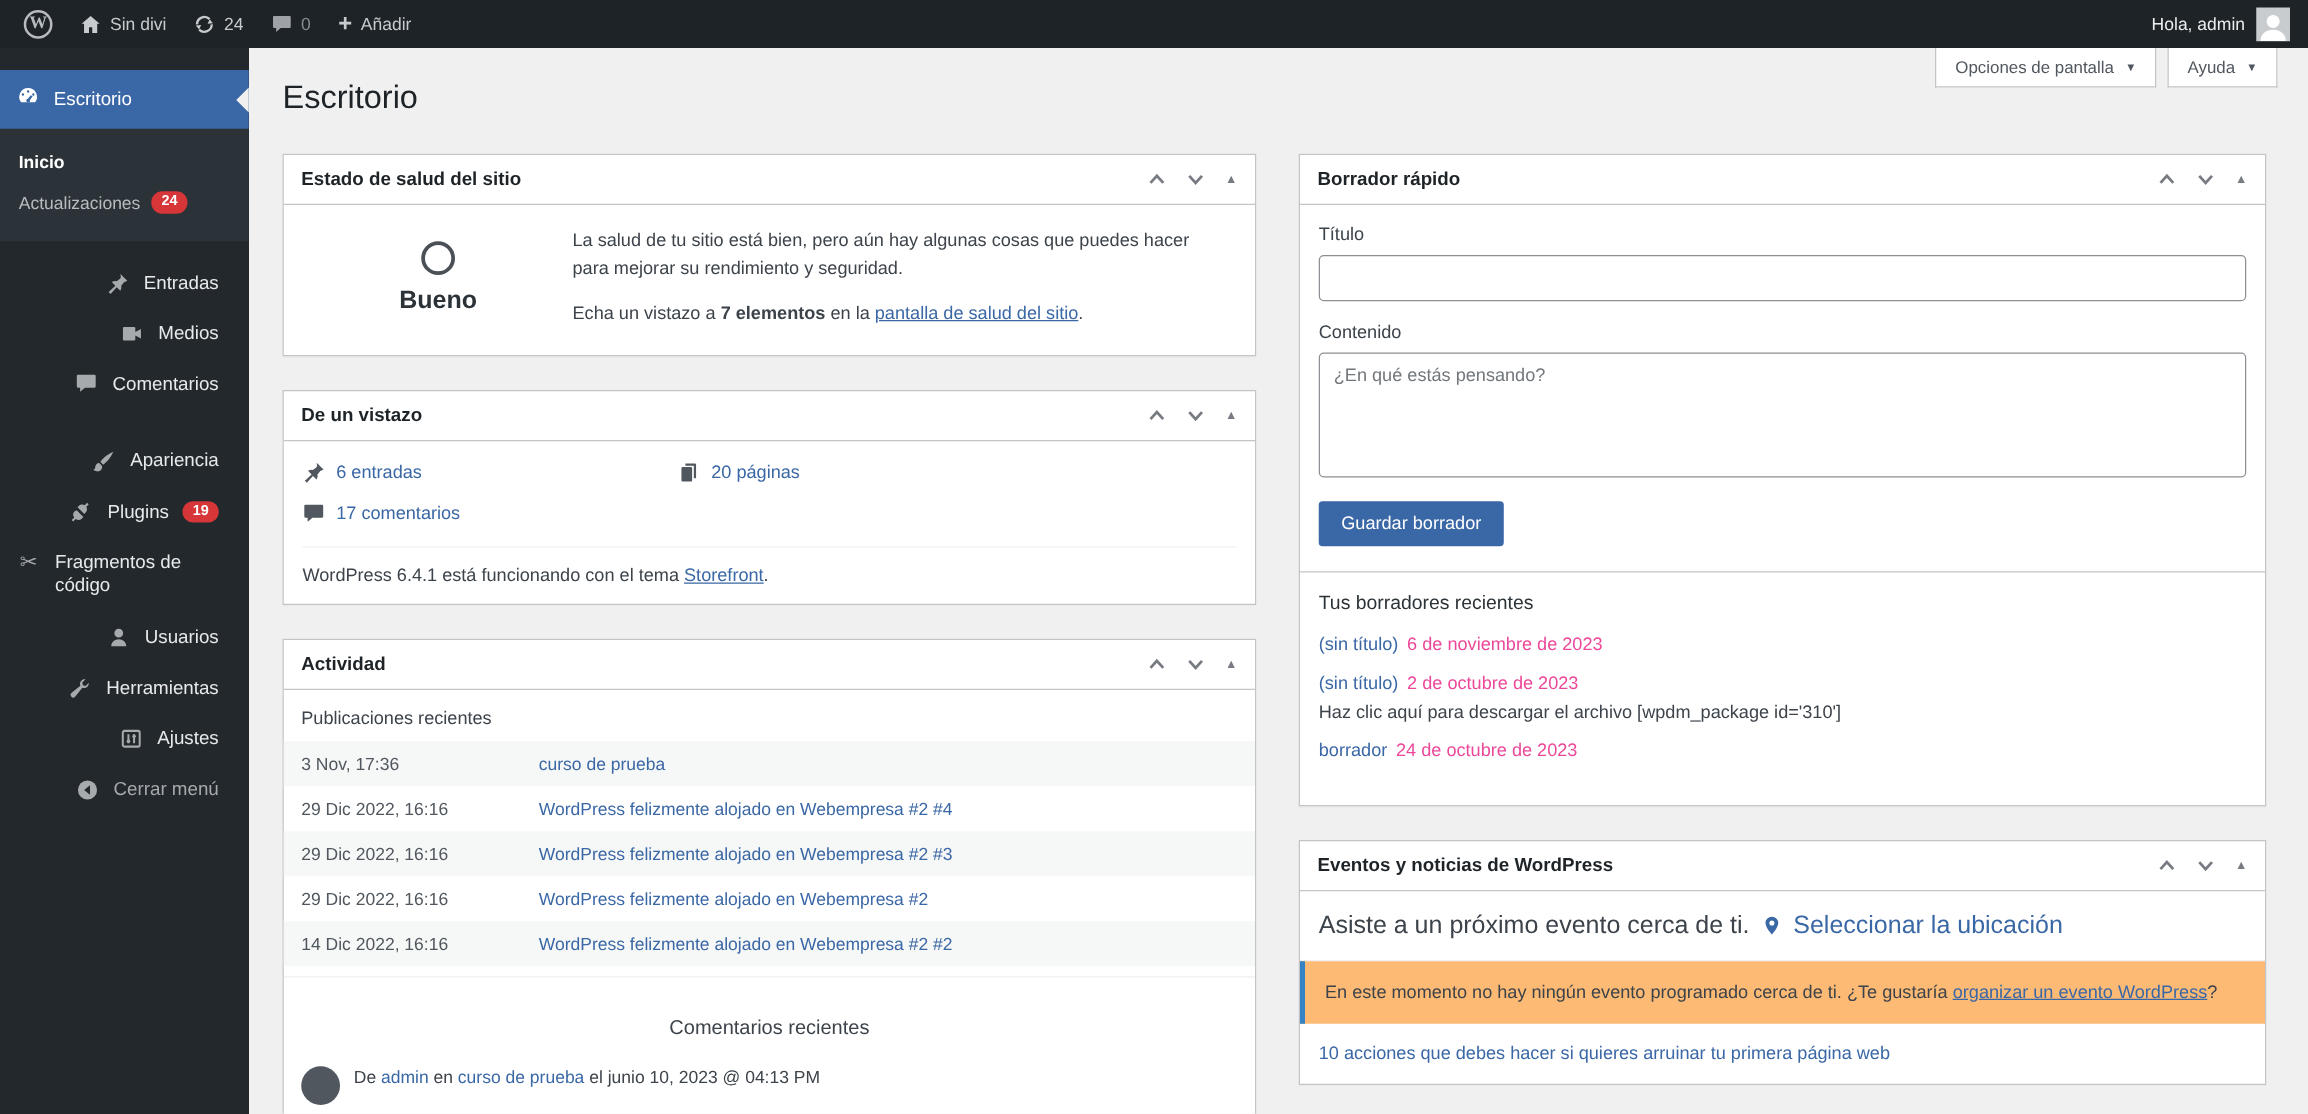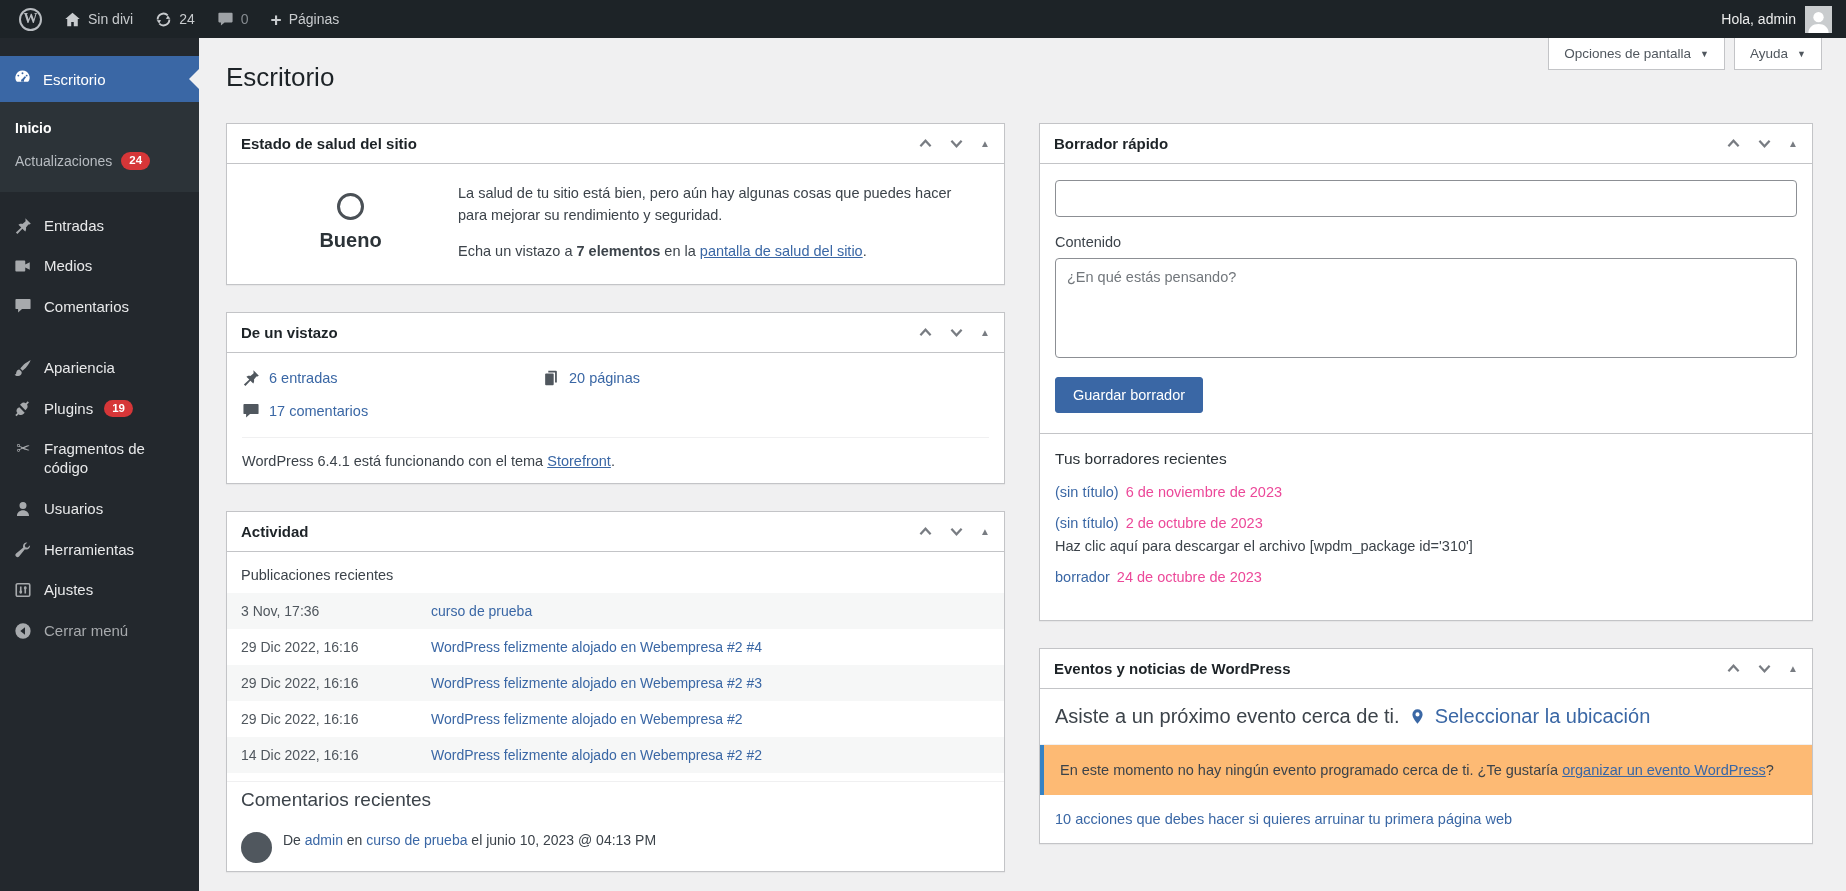--- a/index.html
+++ b/index.html
@@ -44,21 +44,21 @@
   }
   .submenu { background:#2c3338; padding:10px 0 14px; }
   .submenu-item { padding:8px 14px 8px 15px; font-size:14px; }
   .submenu-home { color:#fff; font-weight:700; }
   .submenu-updates { color:#b7bcc1; display:flex; align-items:center; gap:9px; }
   .badge {
     background:#d63638; color:#fff; border-radius:10px; font-size:11.5px;
     font-weight:700; padding:3px 8px; line-height:1;
   }
   .menu { list-style:none; padding-top:14px; }
-  .menu li { display:flex; gap:11px; align-items:flex-start; padding:11px 24px 11px 13px; font-size:15px; line-height:1.25; }
+  .menu li { display:flex; gap:11px; align-items:flex-start; padding:11px 24px 11px 13px; font-size:15px; line-height:1.25;justify-content:flex-end; }
   .menu li .mi { color:#a7aaad; width:20px; flex:none; display:flex; justify-content:center; }
   .menu li.sep-before { margin-top:20px; }
   .menu li.dim { color:#a7aaad; }
   .glyph-icon { font-size:17px; line-height:1; color:#a7aaad; }
 
   
   .content { margin-left:199px; padding-top:38px; position:relative; }
   .screen-meta { position:absolute; top:38px; right:24px; display:flex; gap:9px; }
   .meta-tab {
     background:#fff; border:1px solid #c3c4c7; border-top:none; color:#50575e;
@@ -95,21 +95,21 @@
   .glance-grid { display:grid; grid-template-columns:300px 300px; row-gap:16px; }
   .glance-item { display:flex; align-items:center; gap:9px; font-size:14.5px; }
   .glance-item .gi { color:#50575e; display:flex; }
   .glance-version { margin-top:18px; padding-top:15px; border-top:1px solid #f0f0f1; font-size:14.5px; color:#3c434a; }
 
   
   .activity-sub { padding:15px 14px 10px; font-size:14.5px; color:#3c434a; }
   .activity-row { display:flex; padding:10px 14px; font-size:14px; }
   .activity-row:nth-child(odd) { background:#f6f7f7; }
   .activity-date { width:190px; flex:none; color:#50575e; }
-  .activity-comments-title { margin-top:8px; border-top:1px solid #f0f0f1; padding:7px 14px 13px; font-size:19px; color:#3c434a; }
+  .activity-comments-title { margin-top:8px; border-top:1px solid #f0f0f1; padding:32px 14px 13px; font-size:16px; color:#3c434a;text-align:center; }
   .comment-partial { display:flex; gap:11px; padding:8px 14px; align-items:flex-start; font-size:14px; }
   .comment-avatar { width:31px; height:31px; border-radius:50%; background:#50575e; flex:none; }
 
   
   .qd-form { padding:16px 15px 20px; }
   .qd-label { display:block; font-size:14.5px; color:#3c434a; margin-bottom:8px; }
   .qd-input {
     width:100%; height:37px; border:1px solid #8c8f94; border-radius:4px;
     font-size:14px; padding:0 10px; font-family:inherit; color:#2c3338; background:#fff;
   }
@@ -156,21 +156,21 @@
     <span>24</span>
   </div>
   <div class="ab-item">
     <svg width="17" height="15" viewBox="0 0 20 18">
         <path fill="#9ea2a6" d="M2.5 1h15a1 1 0 0 1 1 1v9.5a1 1 0 0 1-1 1h-8.6l-4.4 3.8v-3.8H2.5a1 1 0 0 1-1-1V2a1 1 0 0 1 1-1z"></path>
       </svg>
     <span class="count-dim">0</span>
   </div>
   <div class="ab-item">
     <span class="ab-plus">+</span>
-    <span>Páginas</span>
+    <span>Añadir</span>
   </div>
   <div class="ab-right">
     <span>Hola, admin</span>
     <span class="avatar">
       <svg width="27" height="25" viewBox="0 0 24 22">
         <circle cx="12" cy="8" r="4.6" fill="#fff"></circle>
           <path d="M3 22c0-5 4-8 9-8s9 3 9 8z" fill="#fff"></path>
       </svg>
     </span>
   </div>
@@ -443,20 +443,21 @@
             </button>
             <button class="order-btn">
               <svg width="15" height="13" viewBox="0 0 16 14" fill="none">
                   <path d="M2.5 4l5.5 6 5.5-6" stroke="#787c82" stroke-width="2.4"></path>
                 </svg>
             </button>
             <button class="toggle-tri">▲</button>
           </div>
         </div>
         <div class="qd-form">
+          <label class="qd-label">Título</label>
           <input class="qd-input" type="text" value="" style="">
           <label class="qd-label qd-mt">Contenido</label>
           <textarea class="qd-textarea" placeholder="¿En qué estás pensando?" style=""></textarea>
           <button class="qd-save">Guardar borrador</button>
         </div>
         <div class="qd-drafts">
           <h3 class="qd-drafts-title">Tus borradores recientes</h3>
           <div class="draft">
             <a href="#">(sin título)</a><span class="draft-date">6 de noviembre de 2023</span>
           </div>

